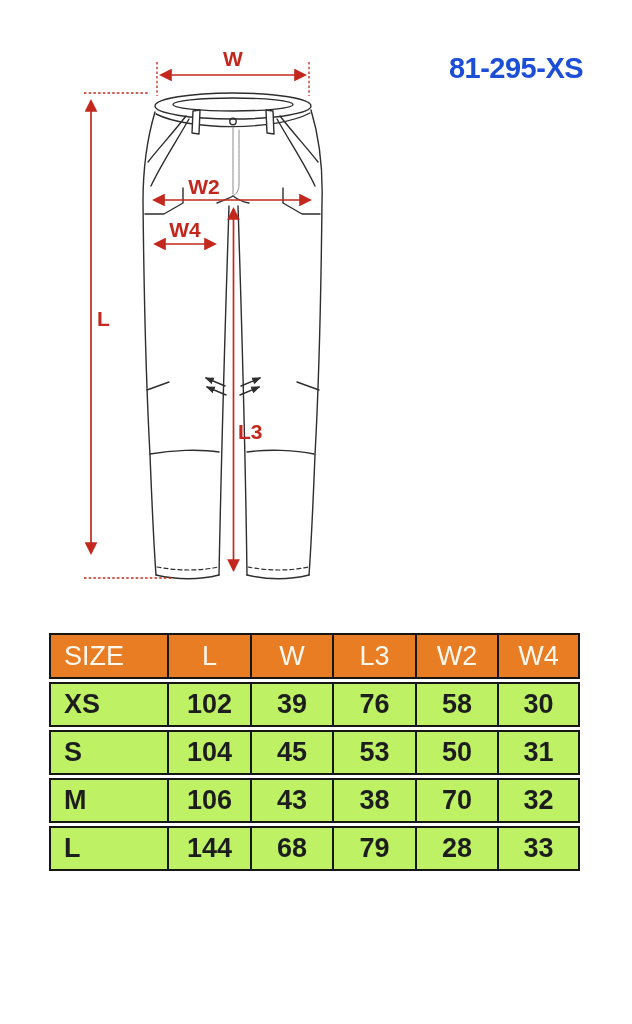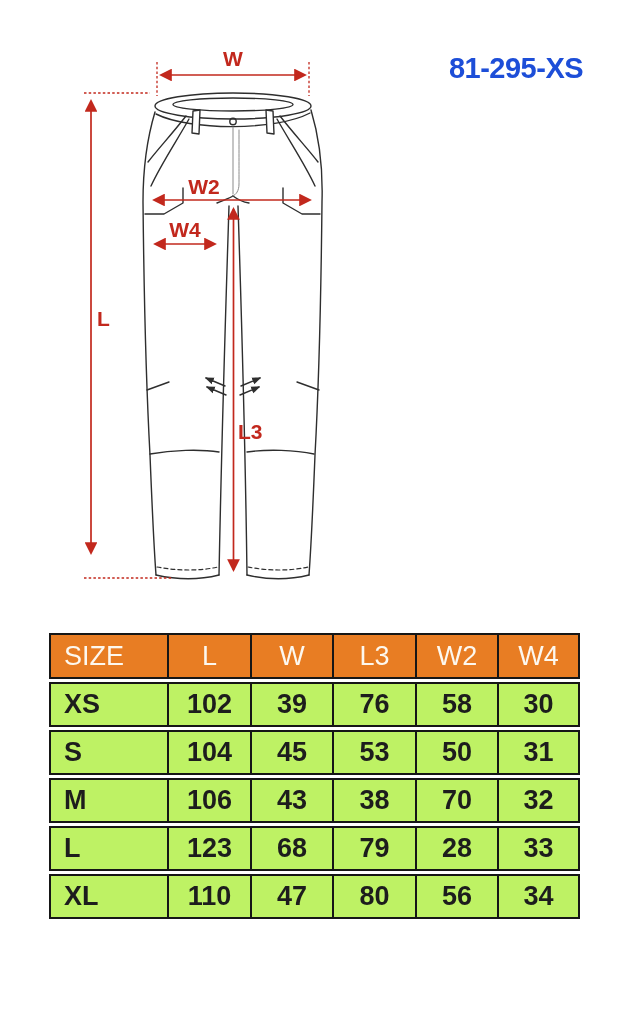--- a/index.html
+++ b/index.html
@@ -161,30 +161,22 @@
       <tr>
         <td class="col-size">M</td>
         <td>106</td>
         <td>43</td>
         <td>38</td>
         <td>70</td>
         <td>32</td>
       </tr>
       <tr>
         <td class="col-size">L</td>
-        <td>123</td>
+        <td>144</td>
         <td>68</td>
         <td>79</td>
         <td>28</td>
         <td>33</td>
-      </tr>
-      <tr>
-        <td class="col-size">XL</td>
-        <td>110</td>
-        <td>47</td>
-        <td>80</td>
-        <td>56</td>
-        <td>34</td>
       </tr>
     </tbody>
   </table>
 
 </div>
 
 </body></html>

